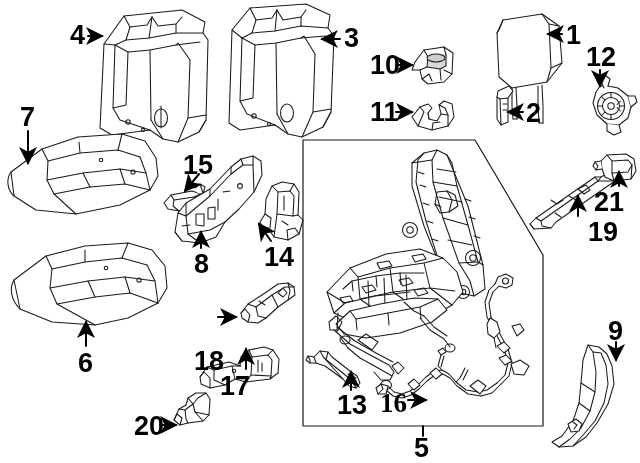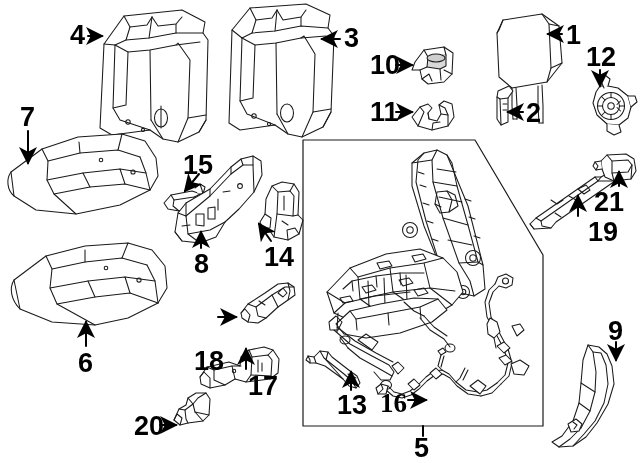--- a/index.html
+++ b/index.html
@@ -449,19 +449,19 @@
 <div class="callout" style="left:20px;top:104px;font-size:27px;">7</div>
 <div class="callout" style="left:194px;top:251px;font-size:27px;">8</div>
 <div class="callout" style="left:608px;top:318px;font-size:27px;">9</div>
 <div class="callout" style="left:370px;top:52px;font-size:27px;">10</div>
 <div class="callout" style="left:370px;top:99px;font-size:27px;">11</div>
 <div class="callout" style="left:586px;top:44px;font-size:27px;">12</div>
 <div class="callout" style="left:337px;top:392px;font-size:27px;">13</div>
 <div class="callout" style="left:264px;top:244px;font-size:27px;">14</div>
 <div class="callout" style="left:183px;top:152px;font-size:27px;">15</div>
 <div class="callout" style="left:380px;top:390px;font-size:27px;font-family:Liberation Serif, serif;">16</div>
-<div class="callout" style="left:248px;top:373px;font-size:27px;">17</div>
+<div class="callout" style="left:220px;top:373px;font-size:27px;">17</div>
 <div class="callout" style="left:194px;top:305px;font-size:27px;margin-top:43px;">18</div>
 <div class="callout" style="left:568px;top:219px;font-size:27px;margin-left:20px;">19</div>
 <div class="callout" style="left:134px;top:413px;font-size:27px;">20</div>
 <div class="callout" style="left:594px;top:189px;font-size:27px;">21</div>
 
 </div>
 
 </body></html>

